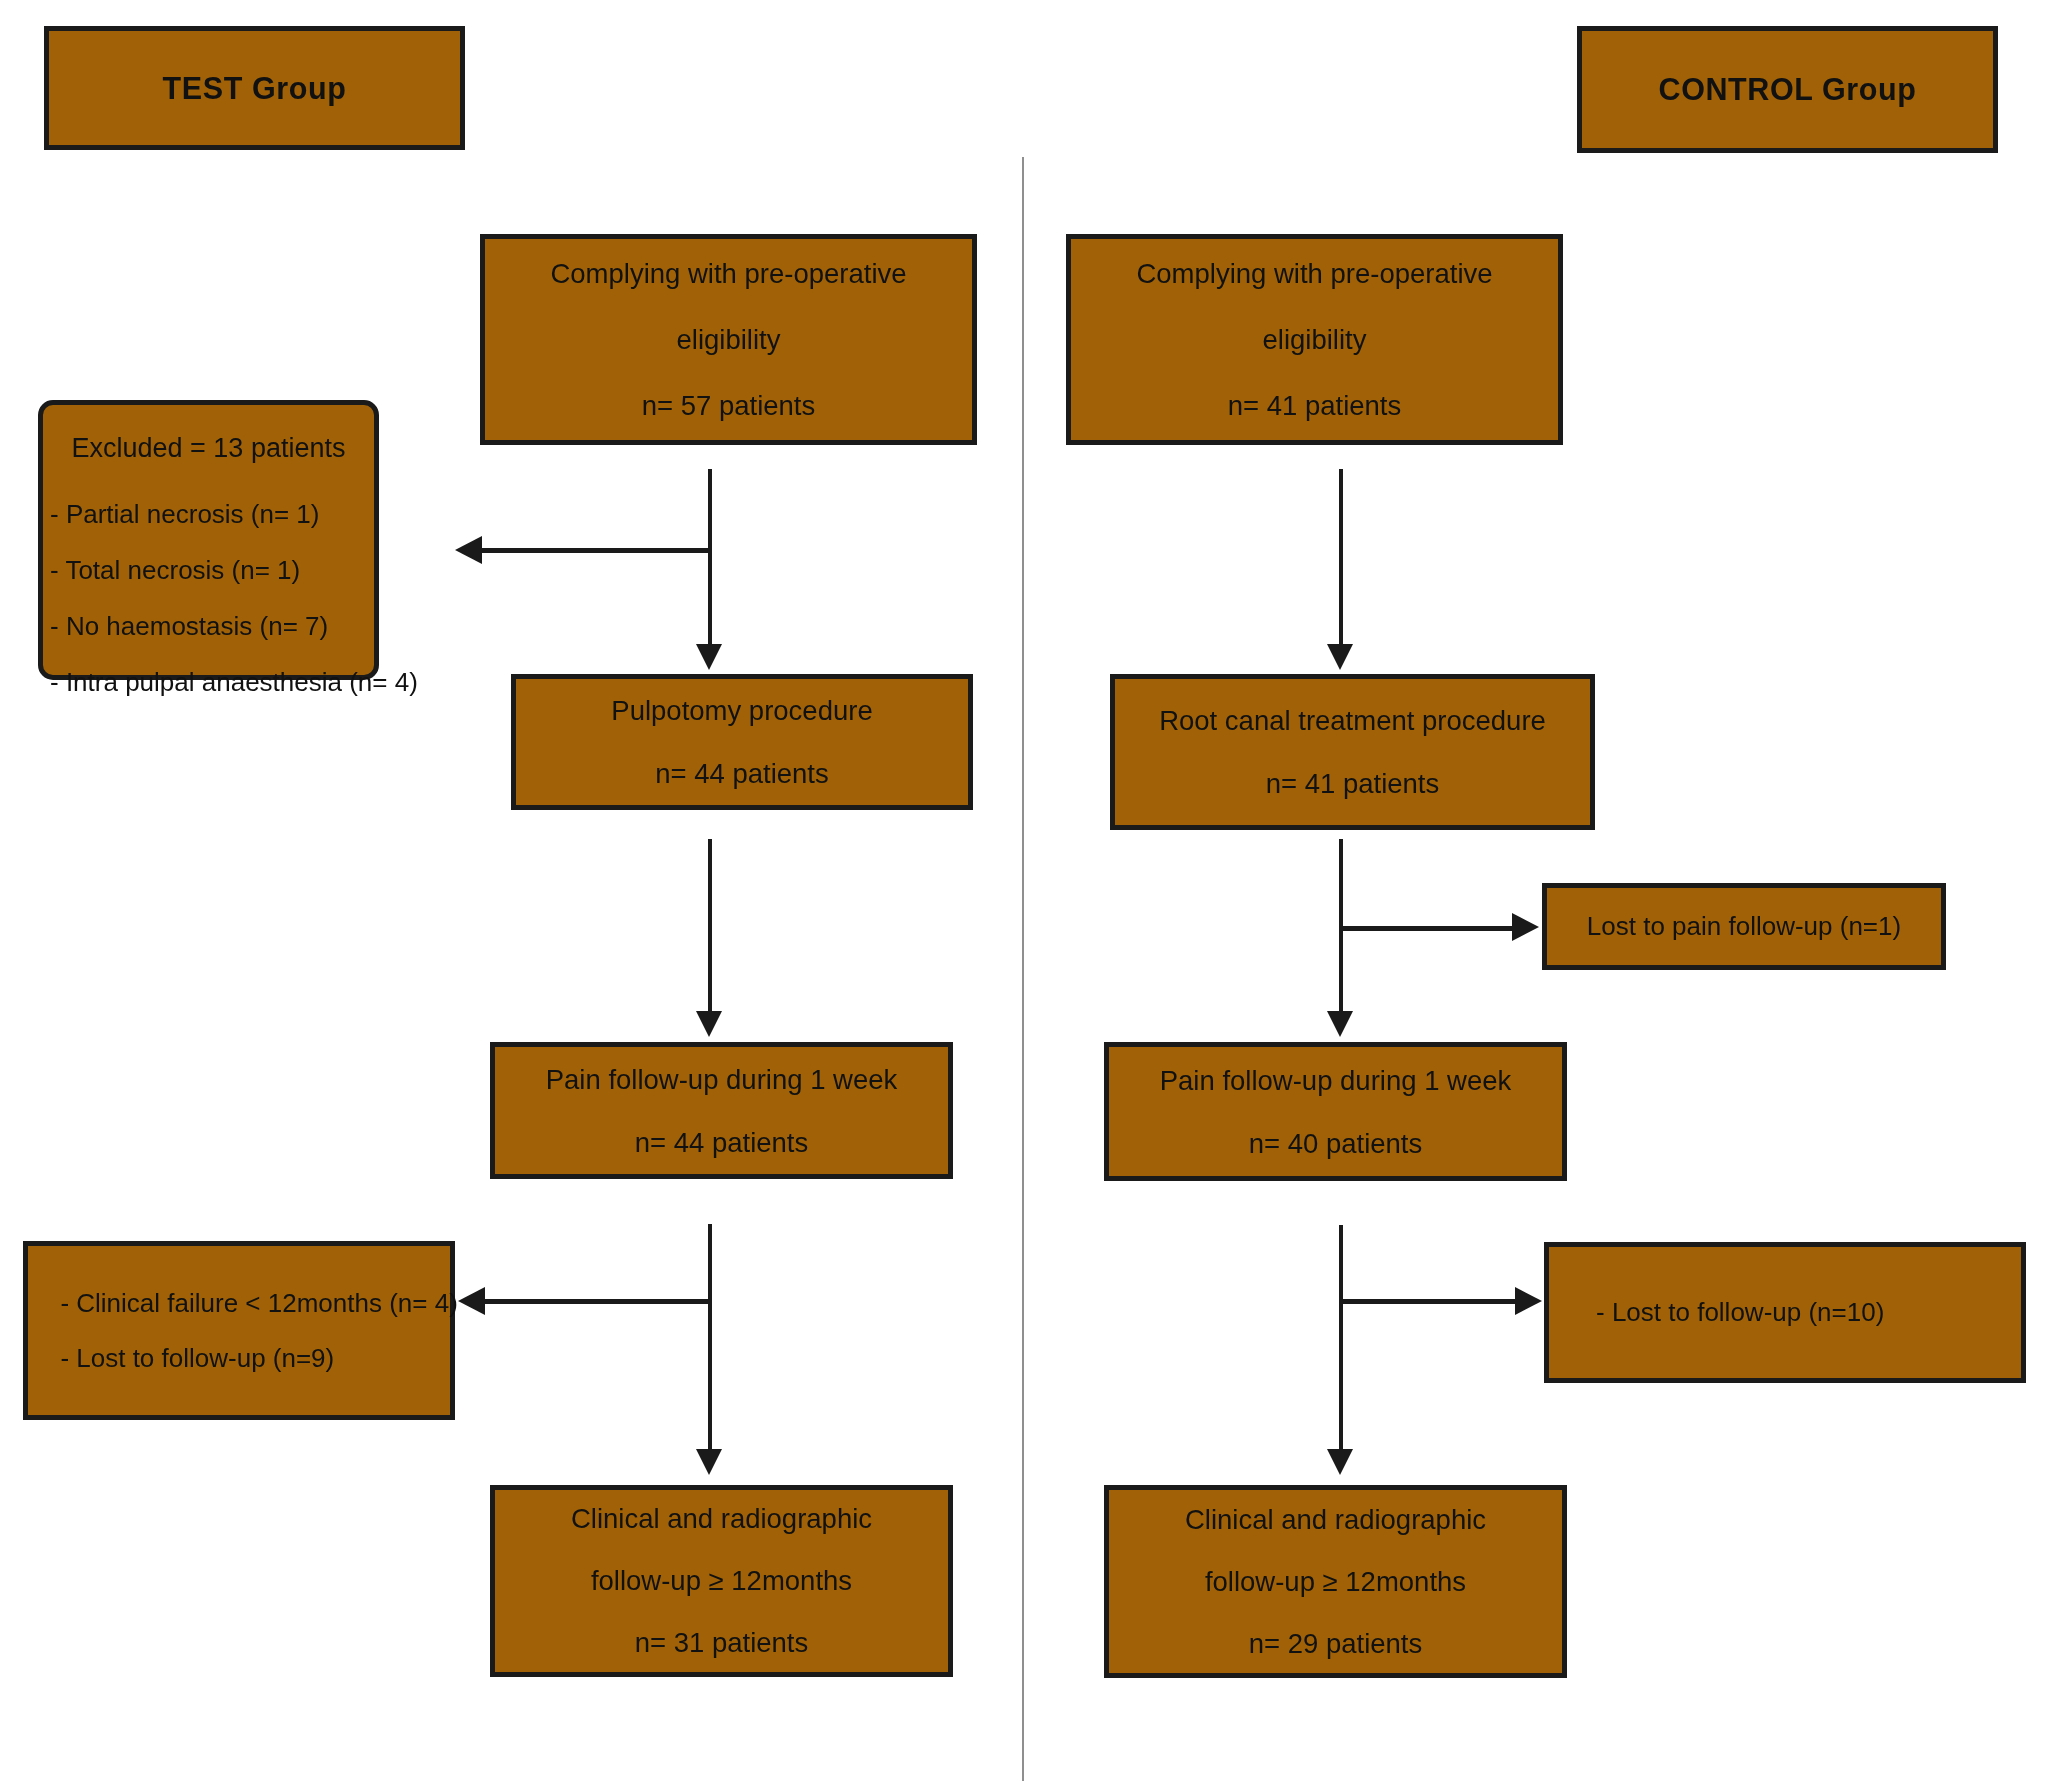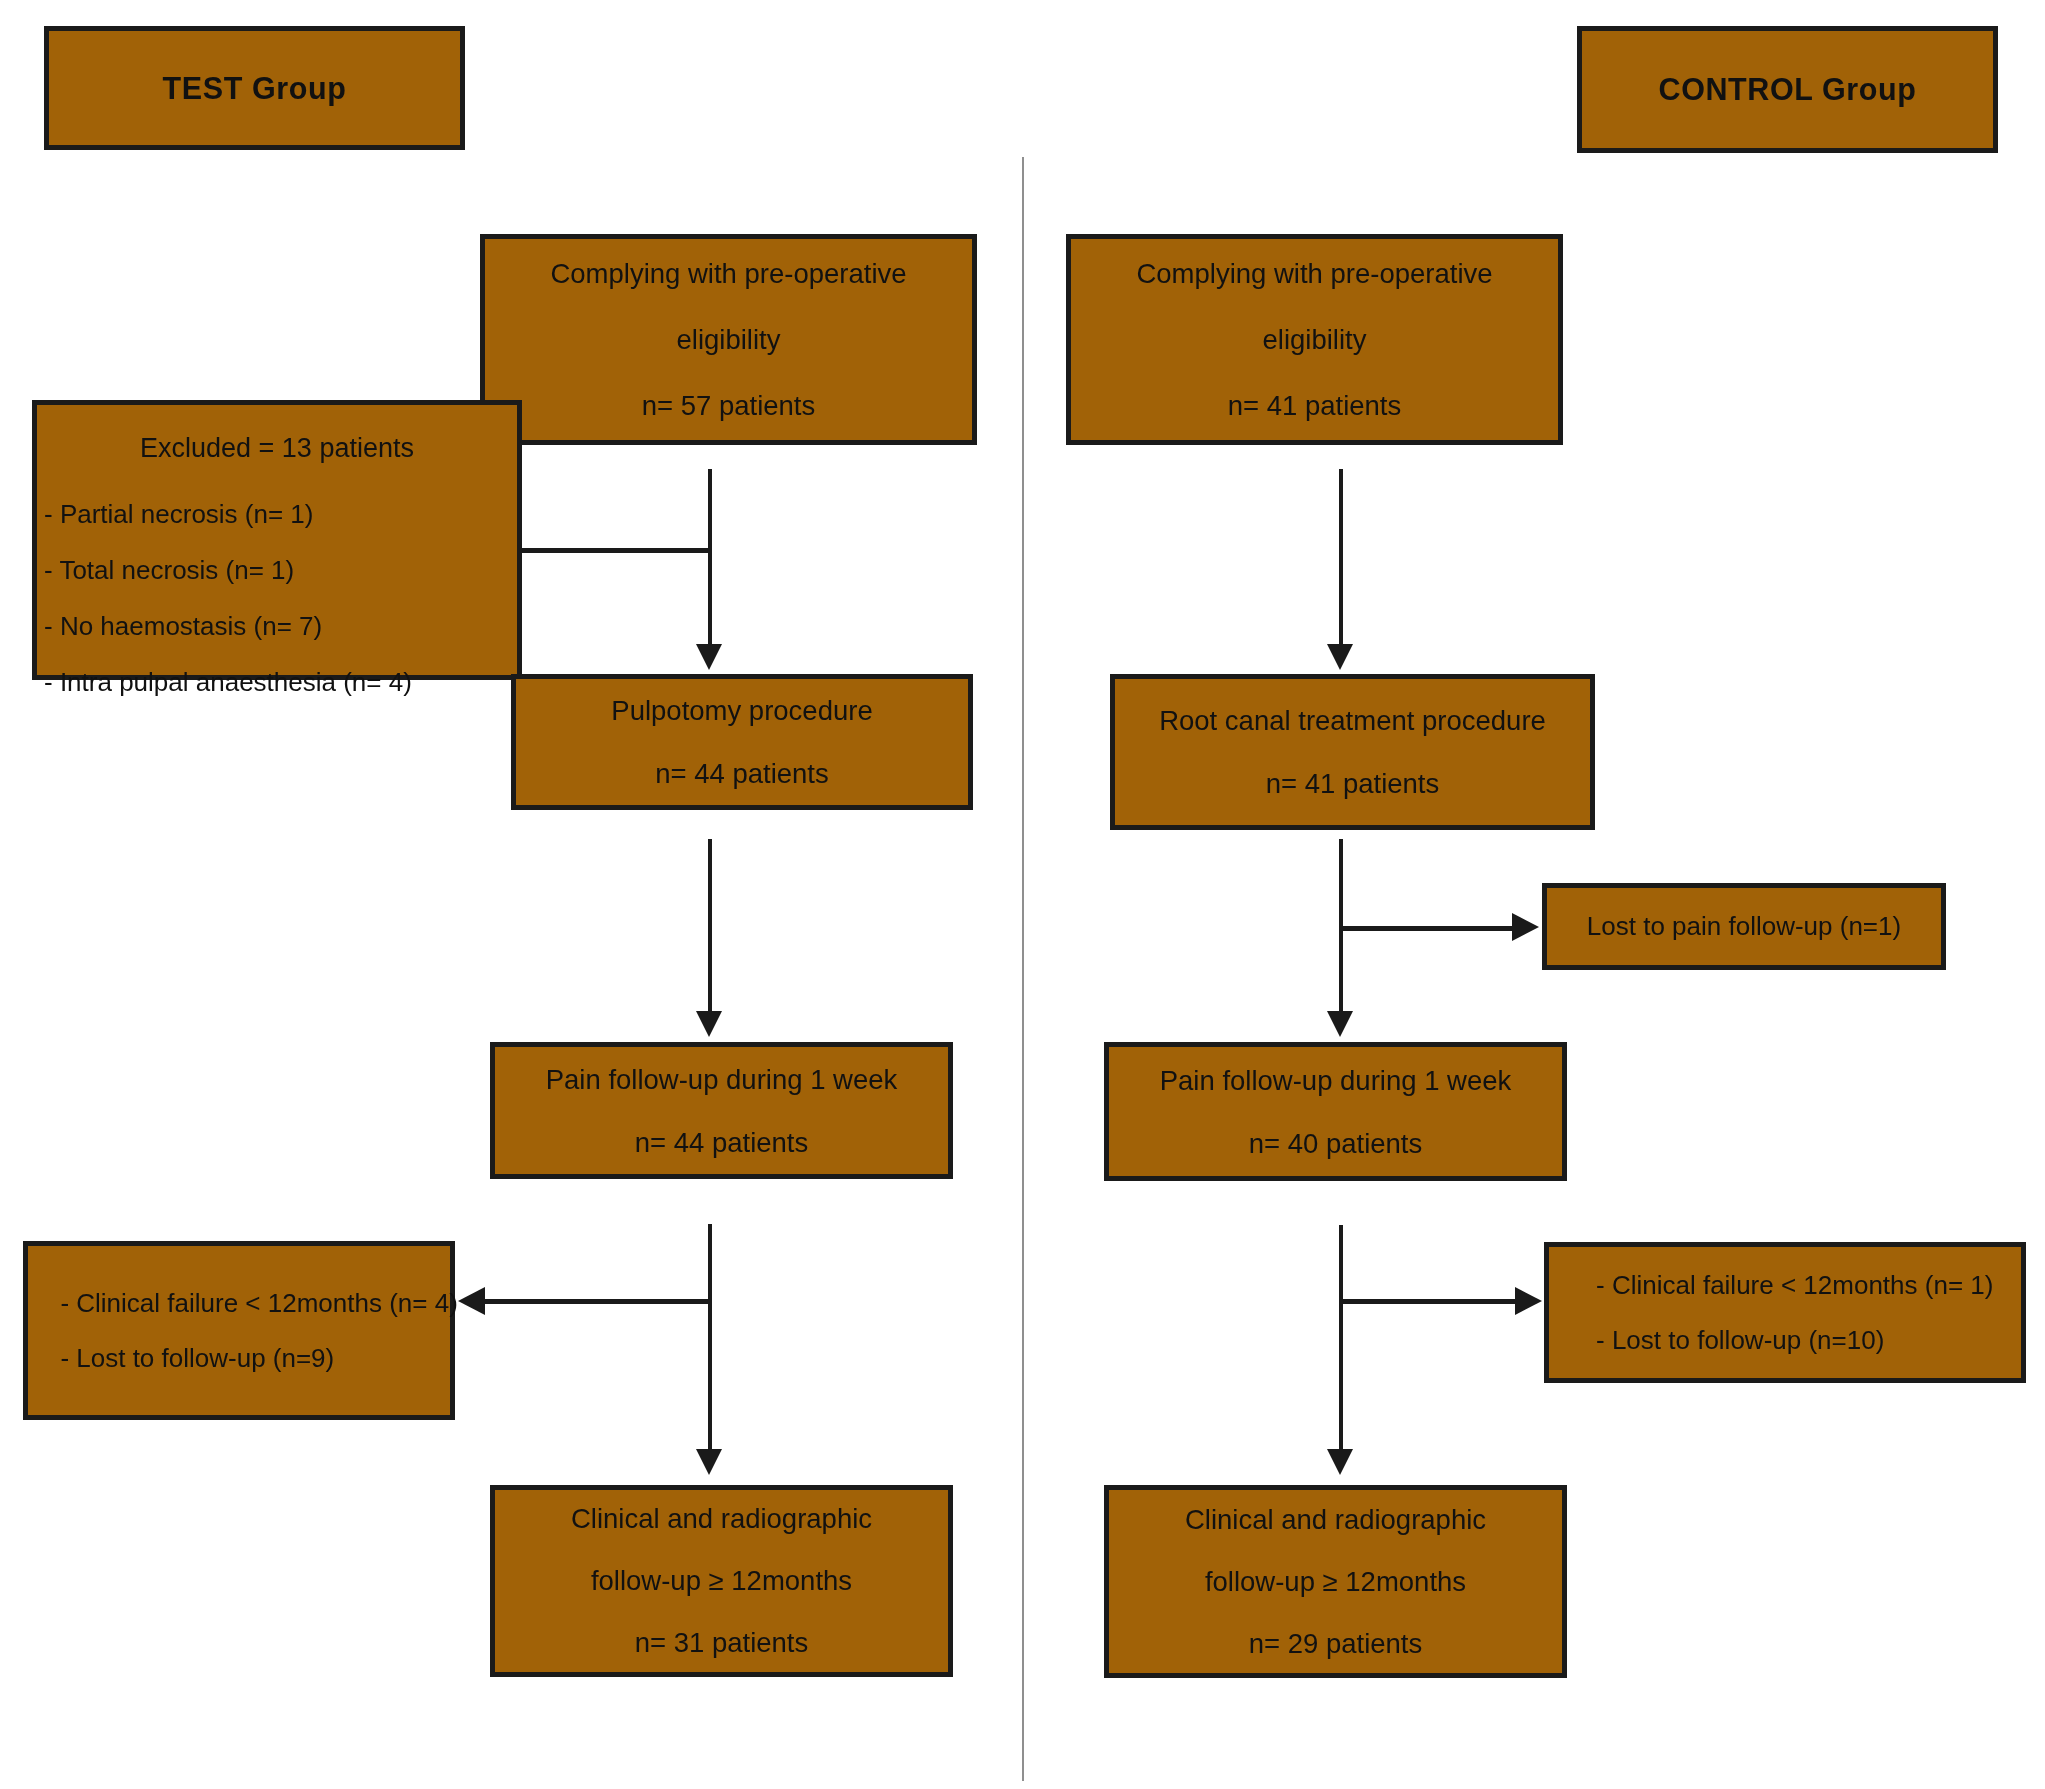--- a/index.html
+++ b/index.html
@@ -51,21 +51,21 @@
     <div>Complying with pre-operative</div>
     <div>eligibility</div>
     <div>n= 57 patients</div>
   </div>
 
   <div class="vline" style="left:708px;top:469px;width:3.5px;height:179px;"></div>
   <div class="ah ah-down" style="left:696px;top:644px;"></div>
   <div class="hline" style="left:474px;top:548px;width:235px;height:4.7px;"></div>
   <div class="ah ah-left" style="left:455px;top:536px;"></div>
 
-  <div class="box listbox" style="left:32px;top:400px;width:490px;height:280px;">
+  <div class="box listbox" style="left:38px;top:400px;width:341px;height:280px;border-radius:15px;">
     <div class="title">Excluded = 13 patients</div>
     <div class="item">- Partial necrosis (n= 1)</div>
     <div class="item">- Total necrosis (n= 1)</div>
     <div class="item">- No haemostasis (n= 7)</div>
     <div class="item">- Intra pulpal anaesthesia (n= 4)</div>
   </div>
 
   <div class="box l2" style="left:511px;top:674px;width:462px;height:136px;">
     <div>Pulpotomy procedure</div>
     <div>n= 44 patients</div>
@@ -126,21 +126,20 @@
     <div>Pain follow-up during 1 week</div>
     <div>n= 40 patients</div>
   </div>
 
   <div class="vline" style="left:1339px;top:1225px;width:3.5px;height:227px;"></div>
   <div class="ah ah-down" style="left:1327px;top:1449px;"></div>
   <div class="hline" style="left:1339px;top:1299px;width:178px;height:4.7px;"></div>
   <div class="ah ah-right" style="left:1515px;top:1287px;"></div>
 
   <div class="box sidebox" style="left:1544px;top:1242px;width:482px;height:141px;padding-left:47px;">
-    <div class="item">- Clinical failure &lt; 12months (n= 1)</div>
     <div class="item">- Lost to follow-up (n=10)</div>
   </div>
 
   <div class="box lb3" style="left:1104px;top:1485px;width:463px;height:193px;">
     <div>Clinical and radiographic</div>
     <div>follow-up ≥ 12months</div>
     <div>n= 29 patients</div>
   </div>
 
 </div>

